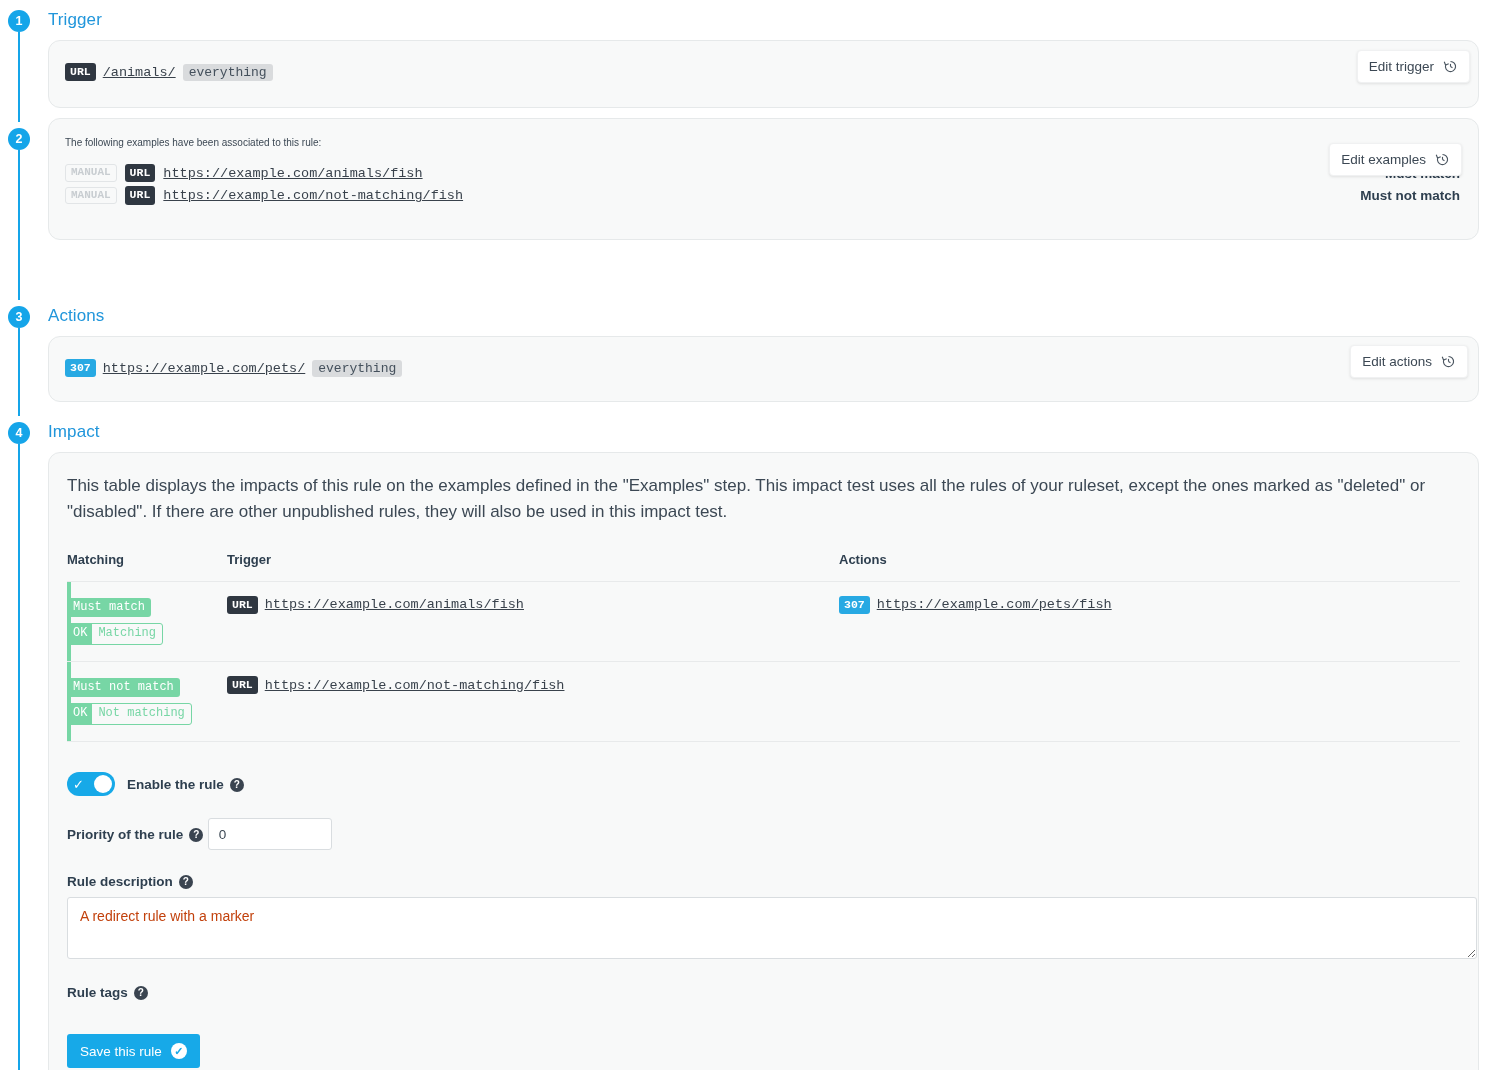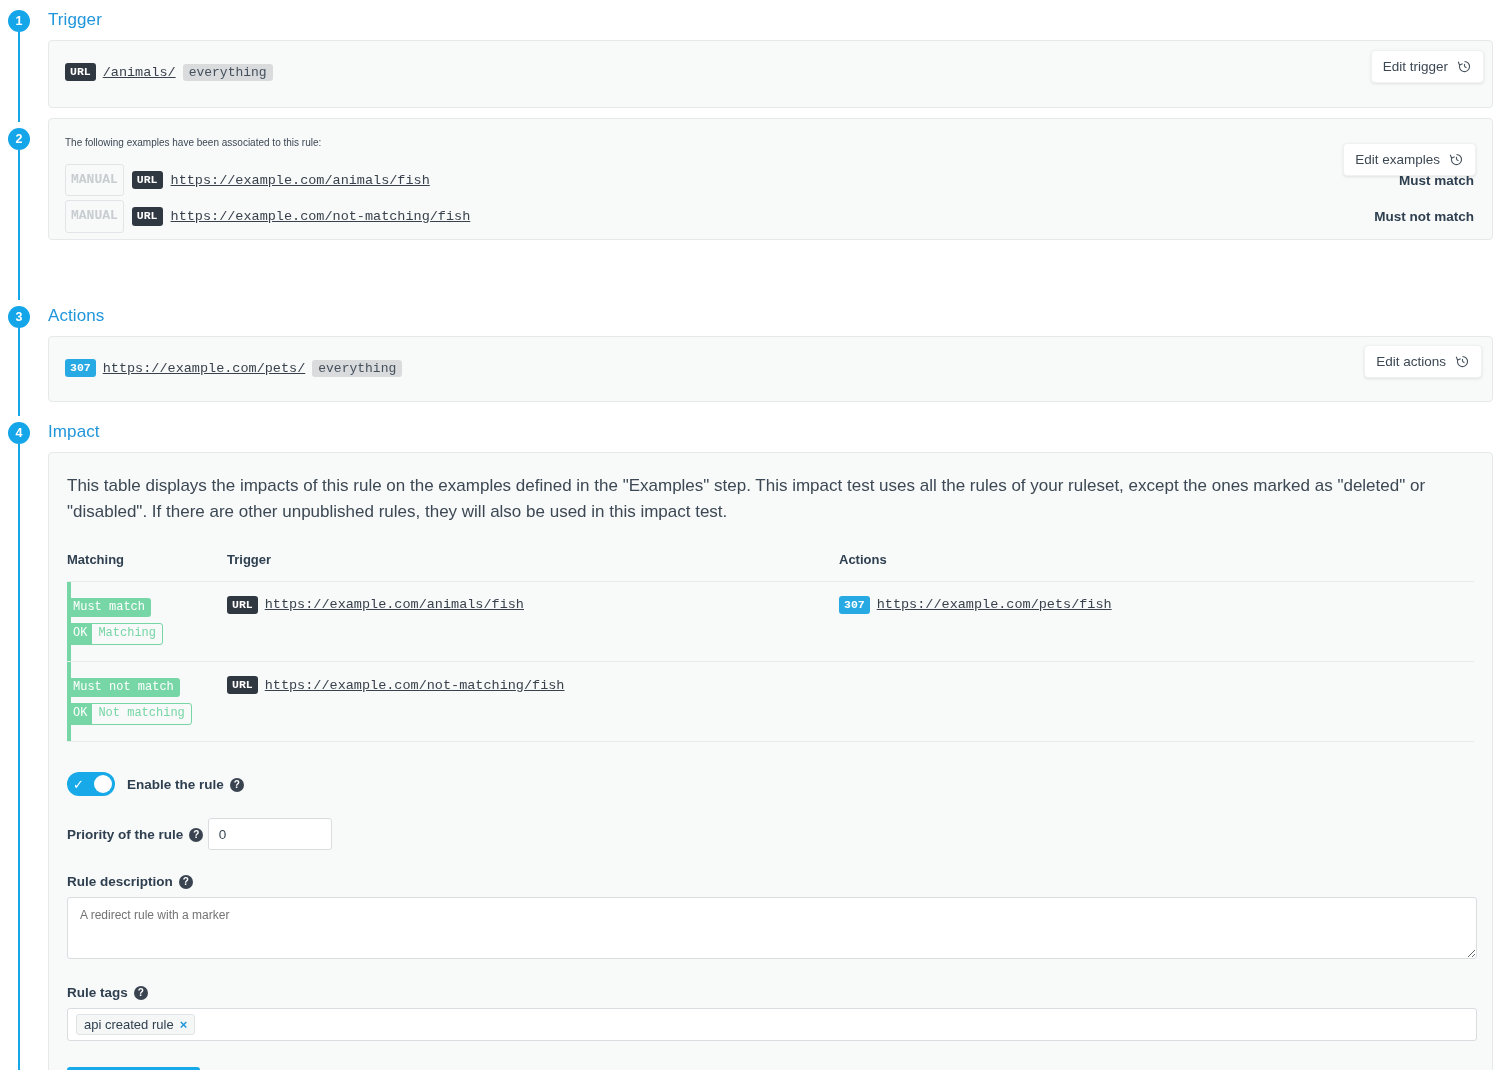--- a/index.html
+++ b/index.html
@@ -33,23 +33,23 @@
   }
   .step-title {
     color: #2196db; font-size: 17px; font-weight: 400;
     letter-spacing: .1px;
   }
 
   
   .card {
     background: #f8f9f9;
     border: 1px solid #e6e9ea;
-    border-radius: 4px;
+    border-radius: 12px;
     position: relative;
-    margin-right: 4px;
+    margin-right: 18px;
   }
   .card.trigger-card { padding: 22px 16px; }
   .card.actions-card { padding: 22px 16px; }
   .card.examples-card { padding: 18px 16px 22px 16px; }
   .card.impact-card { padding: 20px 18px 26px 18px; }
   .badge-dark {
     display: inline-block; background: #2f3741; color: #fff;
     font-family: "Liberation Mono", monospace;
     font-size: 11.5px; font-weight: 700;
     padding: 2px 5px; border-radius: 3px; line-height: 1.25;
@@ -59,22 +59,22 @@
     display: inline-block; background: #27a9e3; color: #fff;
     font-family: "Liberation Mono", monospace;
     font-size: 11.5px; font-weight: 700;
     padding: 2px 5px; border-radius: 3px; line-height: 1.25;
     vertical-align: middle;
   }
   .badge-ghost {
     display: inline-block; border: 1px solid #e2e5e7; color: #c8cdd1;
     background: transparent;
     font-family: "Liberation Mono", monospace;
-    font-size: 13px; font-weight: 700;
-    padding: 7px 5px; border-radius: 3px; line-height: 1.25;
+    font-size: 11px; font-weight: 700;
+    padding: 1px 5px; border-radius: 3px; line-height: 1.25;
     vertical-align: middle;
   }
   .chip-grey {
     display: inline-block; background: #d9dbdd; color: #44505c;
     font-family: "Liberation Mono", monospace;
     font-size: 13px; padding: 1px 6px; border-radius: 3px;
     vertical-align: middle;
   }
   .code-text {
     font-family: "Liberation Mono", monospace;
@@ -166,21 +166,21 @@
     line-height: 1; cursor: pointer;
   }
   .field-label { margin: 0 0 8px 0; }
   input.num {
     width: 124px; height: 32px; border: 1px solid #d9dde0; border-radius: 3px;
     background: #fff; font-size: 13.5px; color: #3c4854; padding: 0 10px;
     font-family: "Liberation Sans", sans-serif;
   }
   textarea.desc {
     width: 1410px; height: 62px; border: 1px solid #d9dde0; border-radius: 3px;
-    background: #fff; font-size: 12px; color: #737373; padding: 10px 12px;
+    background: #fff; font-size: 14px; color: #c2410c; padding: 10px 12px;
     resize: vertical; font-family: "Liberation Sans", sans-serif;
   }
   .tags-box {
     width: 1410px; min-height: 32px; border: 1px solid #d9dde0; border-radius: 3px;
     background: #fff; padding: 5px 8px; display: flex; align-items: center; gap: 6px;
   }
   .tag-chip {
     display: inline-flex; align-items: center; gap: 6px;
     background: #f5f6f6; border: 1px solid #dfe3e5; border-radius: 3px;
     font-size: 13px; color: #2e3f4f; padding: 2px 7px;
@@ -379,26 +379,20 @@
             <span class="help">?</span>
           </div>
           <textarea class="desc" style="">A redirect rule with a marker</textarea>
         </div>
 
         <div style="margin-top:20px;">
           <div class="lbl field-label">
             <span>Rule tags</span>
             <span class="help">?</span>
           </div>
-          <div class="tags-box">
-            <span class="tag-chip">
-              <span>api created rule</span>
-              <span class="x">×</span>
-            </span>
-          </div>
         </div>
 
         <div style="margin-top:26px;">
           <button class="save-btn">
             <span>Save this rule</span>
             <span class="chk">✓</span>
           </button>
         </div>
 
       </div>

